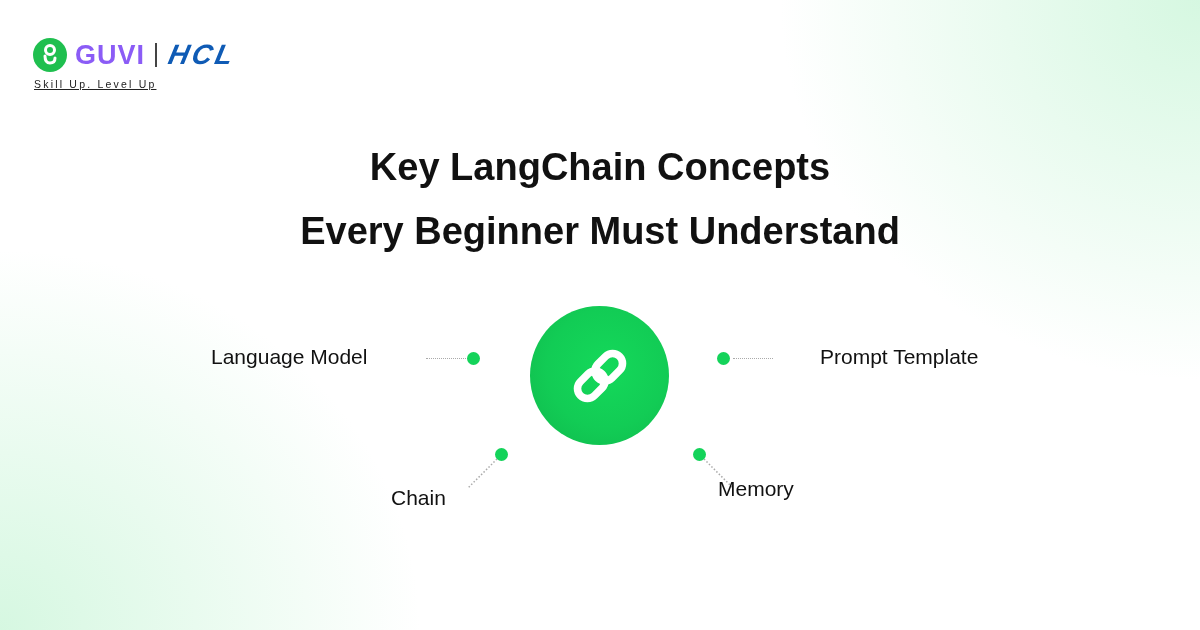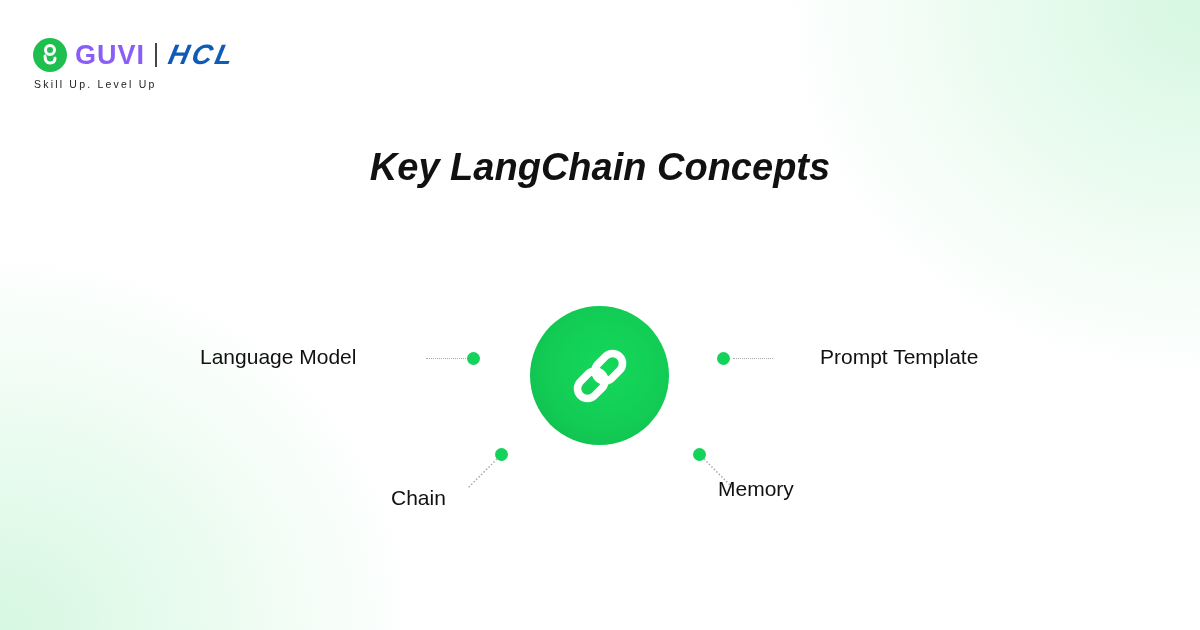--- a/index.html
+++ b/index.html
@@ -17,25 +17,25 @@
   }
   .logo { position: absolute; left: 33px; top: 38px; }
   .logo-row { display: flex; align-items: center; }
   .guvi-badge {
     width: 34px; height: 34px; border-radius: 50%; background: #1fbf4f;
     display: flex; align-items: center; justify-content: center;
   }
   .guvi-text { font-size: 27px; font-weight: bold; color: #8b5cf6; margin-left: 8px; letter-spacing: 1px; }
   .sep { width: 1.5px; height: 24px; background: #444; margin: 0 12px 0 10px; }
   .hcl { font-size: 28px; font-weight: bold; font-style: italic; color: #0f5bb5; letter-spacing: 3px; transform: skewX(-12deg); display:inline-block; }
-  .tagline { font-size: 10.5px; letter-spacing: 2.2px; color: #222; margin-top: 6px; margin-left: 1px; }
+  .tagline { font-size: 10.5px; letter-spacing: 2.2px; color: #222; margin-top: 6px; margin-left: 1px; text-decoration: underline; }
 
   .title {
     position: absolute; left: 0; right: 0; top: 135px; text-align: center;
-    font-size: 38px; font-weight: bold; color: #111; line-height: 64px; font-style: italic;
+    font-size: 38px; font-weight: bold; color: #111; line-height: 64px;
   }
 
   .hub {
     position: absolute; left: 530px; top: 306px; width: 139px; height: 139px; border-radius: 50%;
     background: radial-gradient(circle at 55% 45%, #14d95a 0%, #12cc55 55%, #0fb84c 100%);
     display: flex; align-items: center; justify-content: center;
   }
 
   .label { position: absolute; font-size: 21px; color: #111; white-space: nowrap; }
   .dot { position: absolute; width: 13px; height: 13px; border-radius: 50%; background: #14d35a; }
@@ -57,35 +57,36 @@
     </div>
     <span class="guvi-text">GUVI</span>
     <span class="sep"></span>
     <span class="hcl">HCL</span>
   </div>
   <div class="tagline">Skill Up. Level Up</div>
 </div>
 
 <div class="title">
   <div>Key LangChain Concepts</div>
+  <div>Every Beginner Must Understand</div>
 </div>
 
 <div class="hline" style="left:426px; top:358px; width:42px;"></div>
 <div class="hline" style="left:733px; top:358px; width:40px;"></div>
 <svg class="conn" width="1200" height="630">
   <line x1="497" y1="459" x2="468" y2="488" stroke="#aaa" stroke-width="1.5" stroke-dasharray="1.5,2"></line>
   <line x1="704" y1="459" x2="733" y2="488" stroke="#aaa" stroke-width="1.5" stroke-dasharray="1.5,2"></line>
 </svg>
 
 <div class="dot" style="left:467px; top:352px;"></div>
 <div class="dot" style="left:717px; top:352px;"></div>
 <div class="dot" style="left:495px; top:448px;"></div>
 <div class="dot" style="left:693px; top:448px;"></div>
 
-<div class="label" style="left:200px; top:345px;">Language Model</div>
+<div class="label" style="left:211px; top:345px;">Language Model</div>
 <div class="label" style="left:820px; top:345px;">Prompt Template</div>
 <div class="label" style="left:391px; top:477px;margin-top:9px;">Chain</div>
 <div class="label" style="left:718px; top:477px;">Memory</div>
 
 <div class="hub">
   <svg width="70" height="70" viewBox="0 0 24 24">
     <g transform="rotate(-45 12 12)" fill="none" stroke="#ffffff" stroke-width="2.6" stroke-linecap="round">
       <rect x="2.5" y="8.6" width="10.5" height="6.8" rx="3.4"></rect>
       <rect x="11" y="8.6" width="10.5" height="6.8" rx="3.4"></rect>
     </g>

